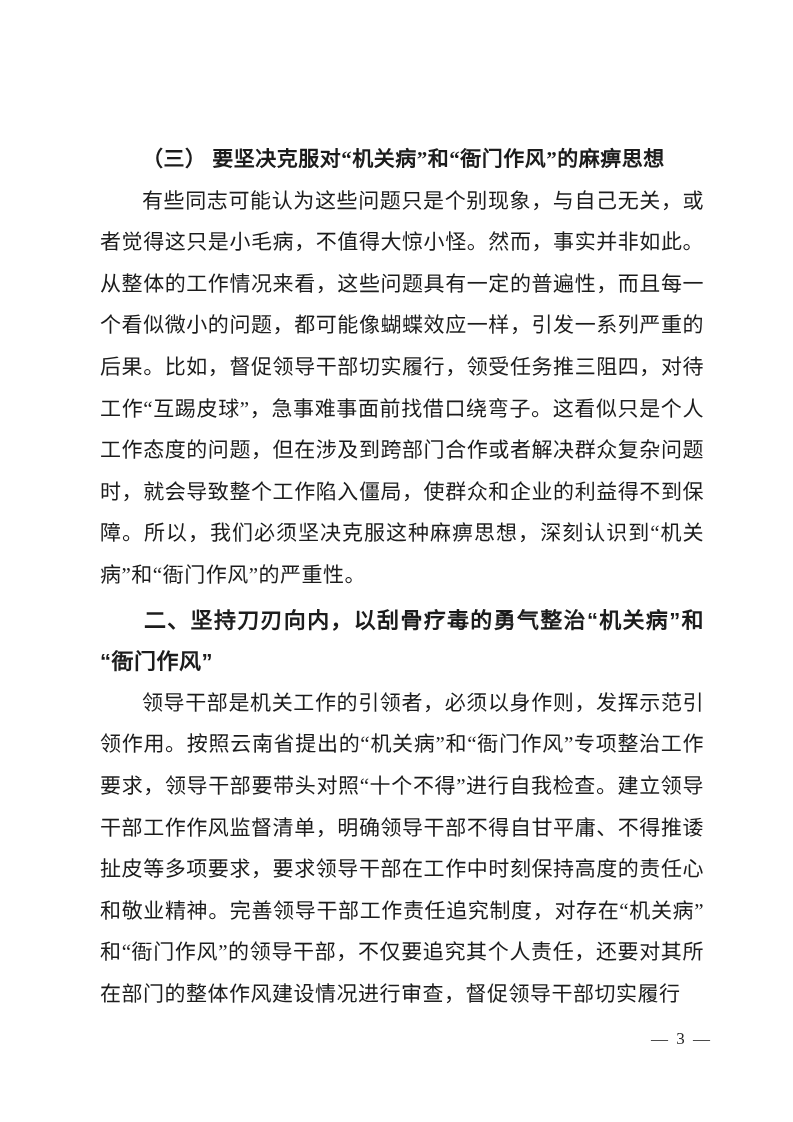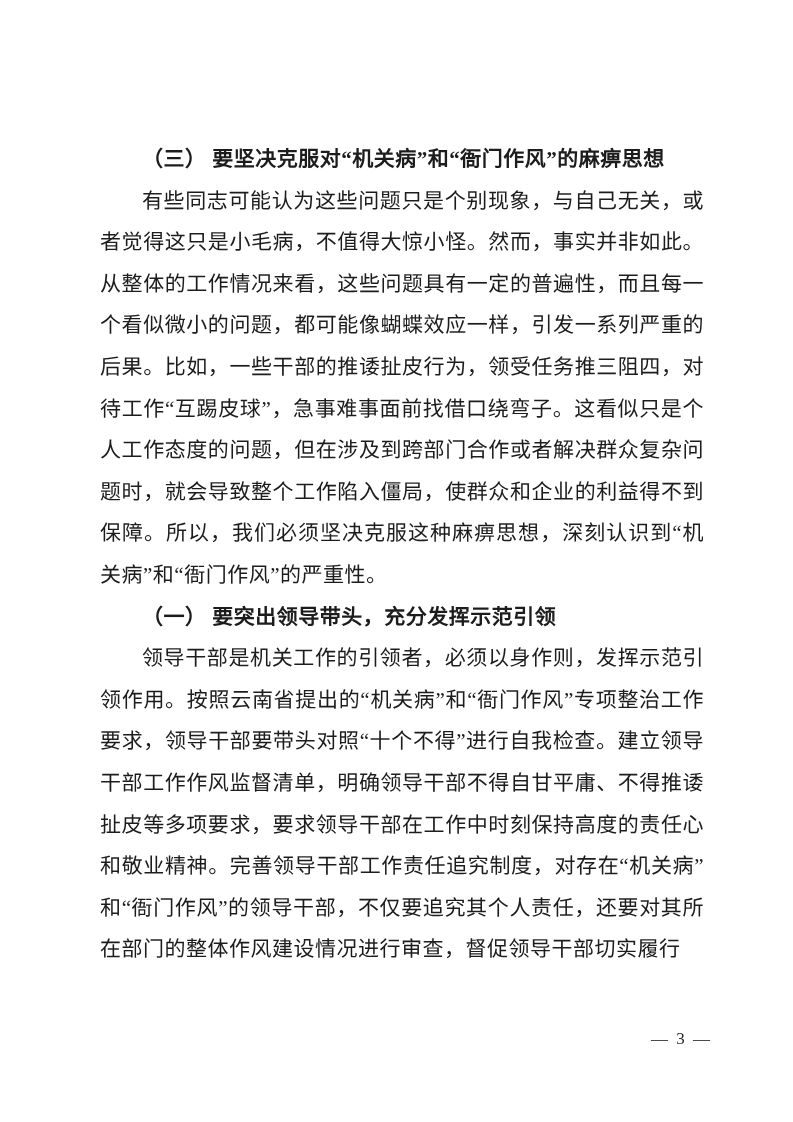--- a/index.html
+++ b/index.html
@@ -57,18 +57,18 @@
     color: #2a2a2a;
     font-family: "Liberation Serif", "DejaVu Serif", serif;
   }
 </style>
 </head>
 <body>
 
 <div class="page">
   <div class="content">
     <h3 class="heading-kai">（三） 要坚决克服对“机关病”和“衙门作风”的麻痹思想</h3>
-    <p class="para">有些同志可能认为这些问题只是个别现象，与自己无关，或者觉得这只是小毛病，不值得大惊小怪。然而，事实并非如此。从整体的工作情况来看，这些问题具有一定的普遍性，而且每一个看似微小的问题，都可能像蝴蝶效应一样，引发一系列严重的后果。比如，一些干部的推诿扯皮行为，领受任务推三阻四，对待工作“互踢皮球”，急事难事面前找借口绕弯子。这看似只是个人工作态度的问题，但在涉及到跨部门合作或者解决群众复杂问题时，就会导致整个工作陷入僵局，使群众和企业的利益得不到保障。所以，我们必须坚决克服这种麻痹思想，深刻认识到“机关病”和“衙门作风”的严重性。</p>
-    <h3 class="heading-kai">（一） 要突出领导带头，充分发挥示范引领</h3>
+    <p class="para">有些同志可能认为这些问题只是个别现象，与自己无关，或者觉得这只是小毛病，不值得大惊小怪。然而，事实并非如此。从整体的工作情况来看，这些问题具有一定的普遍性，而且每一个看似微小的问题，都可能像蝴蝶效应一样，引发一系列严重的后果。比如，督促领导干部切实履行，领受任务推三阻四，对待工作“互踢皮球”，急事难事面前找借口绕弯子。这看似只是个人工作态度的问题，但在涉及到跨部门合作或者解决群众复杂问题时，就会导致整个工作陷入僵局，使群众和企业的利益得不到保障。所以，我们必须坚决克服这种麻痹思想，深刻认识到“机关病”和“衙门作风”的严重性。</p>
+    <h2 class="heading-hei">二、坚持刀刃向内，以刮骨疗毒的勇气整治“机关病”和“衙门作风”</h2>
     <p class="para">领导干部是机关工作的引领者，必须以身作则，发挥示范引领作用。按照云南省提出的“机关病”和“衙门作风”专项整治工作要求，领导干部要带头对照“十个不得”进行自我检查。建立领导干部工作作风监督清单，明确领导干部不得自甘平庸、不得推诿扯皮等多项要求，要求领导干部在工作中时刻保持高度的责任心和敬业精神。完善领导干部工作责任追究制度，对存在“机关病”和“衙门作风”的领导干部，不仅要追究其个人责任，还要对其所在部门的整体作风建设情况进行审查，督促领导干部切实履行</p>
   </div>
   <div class="page-number">— 3 —</div>
 </div>
 
 </body></html>

